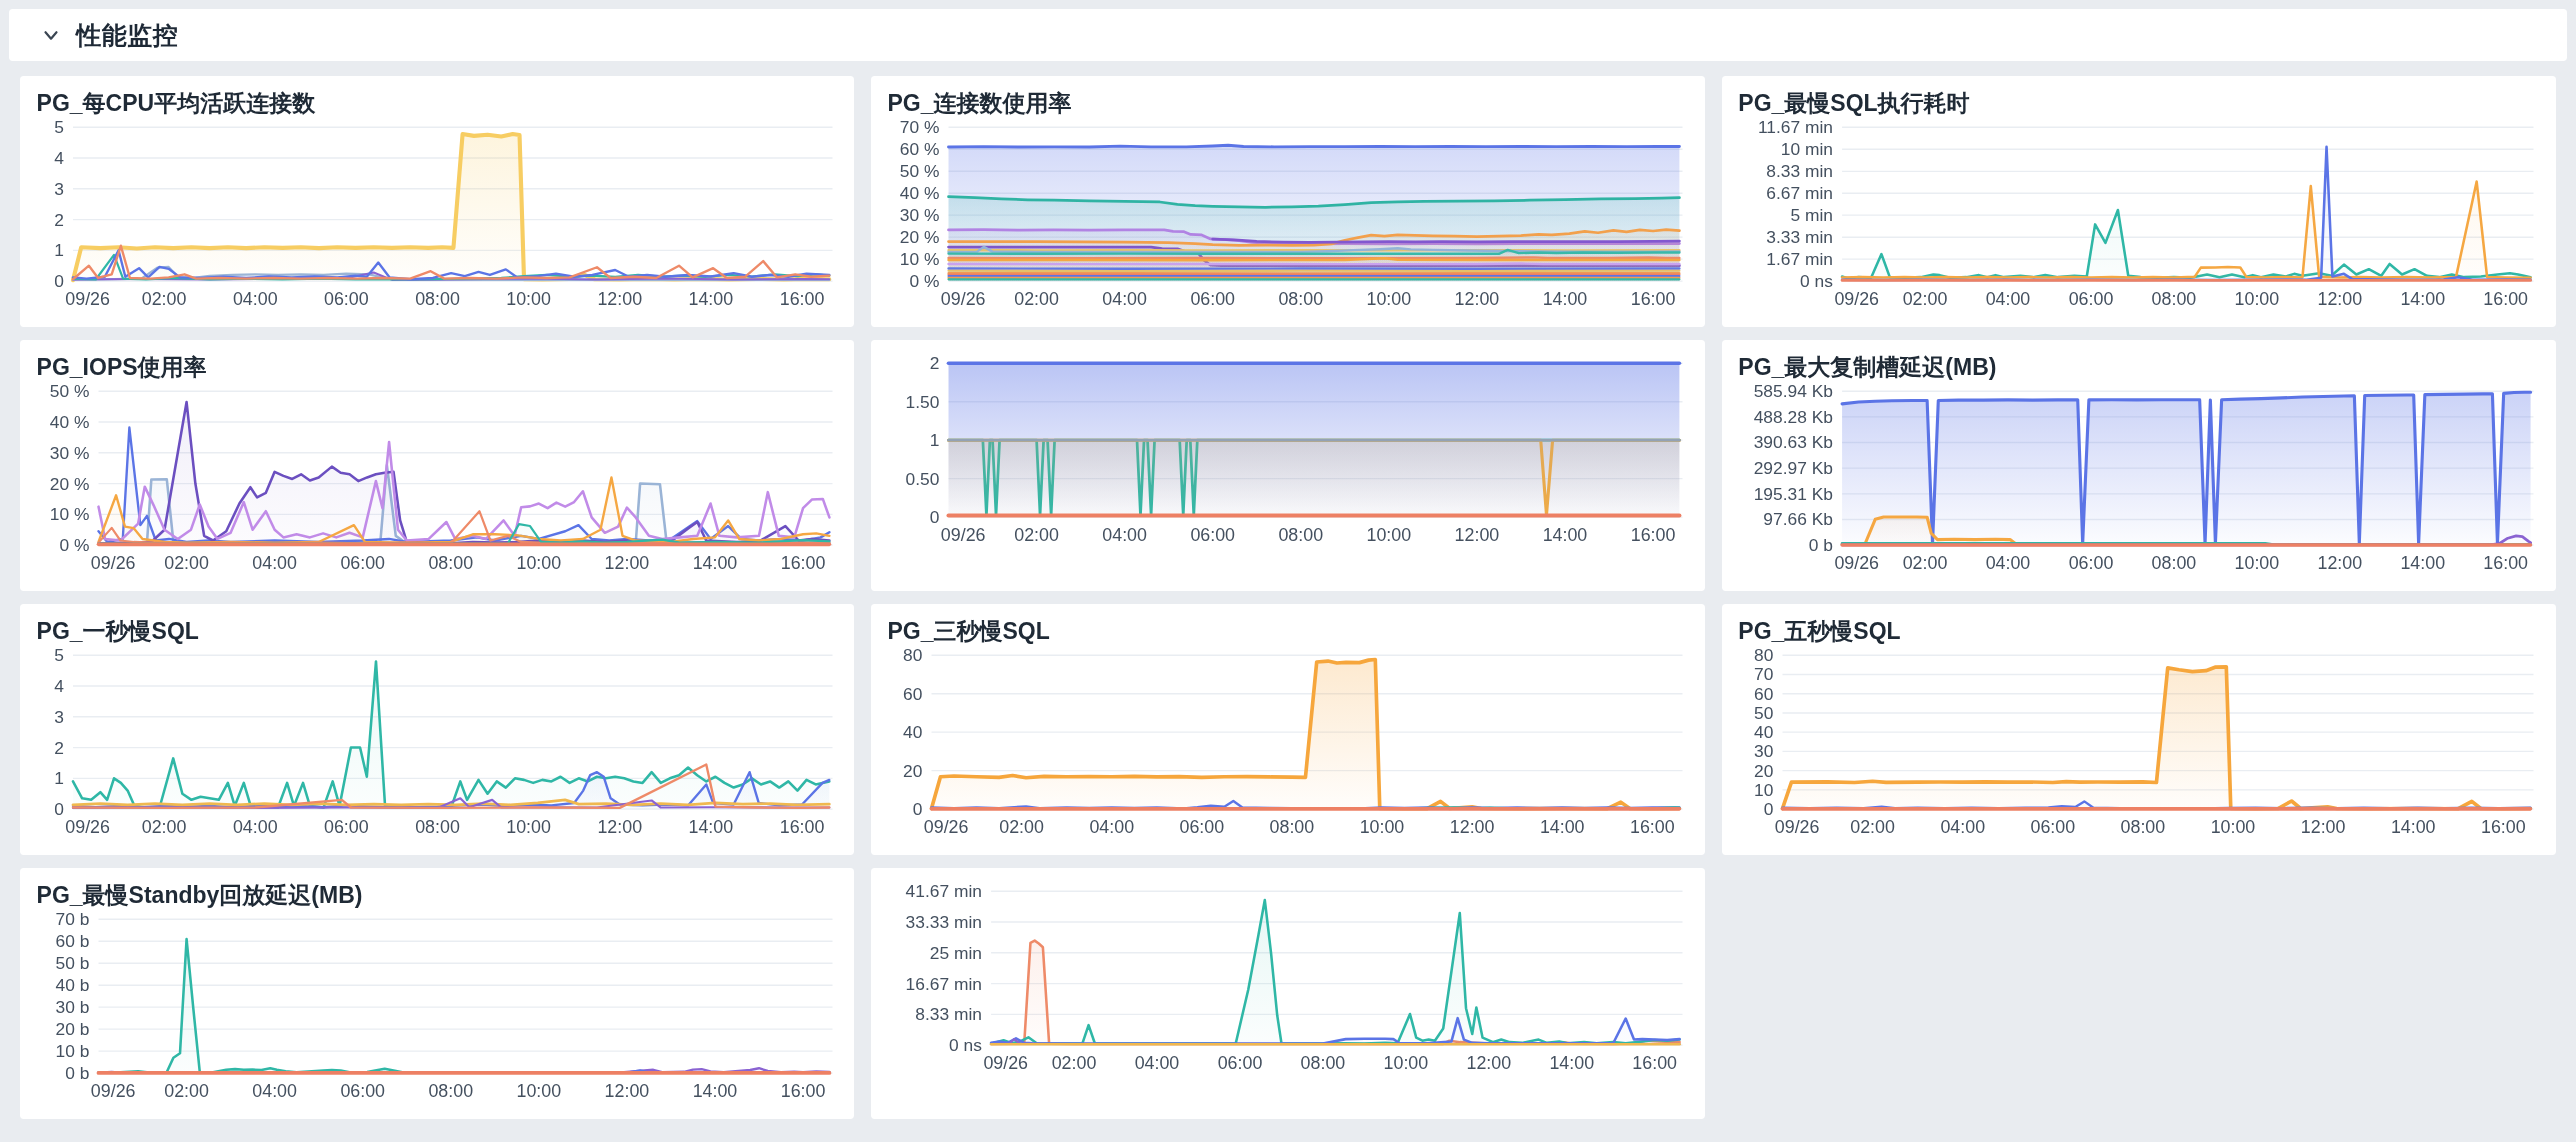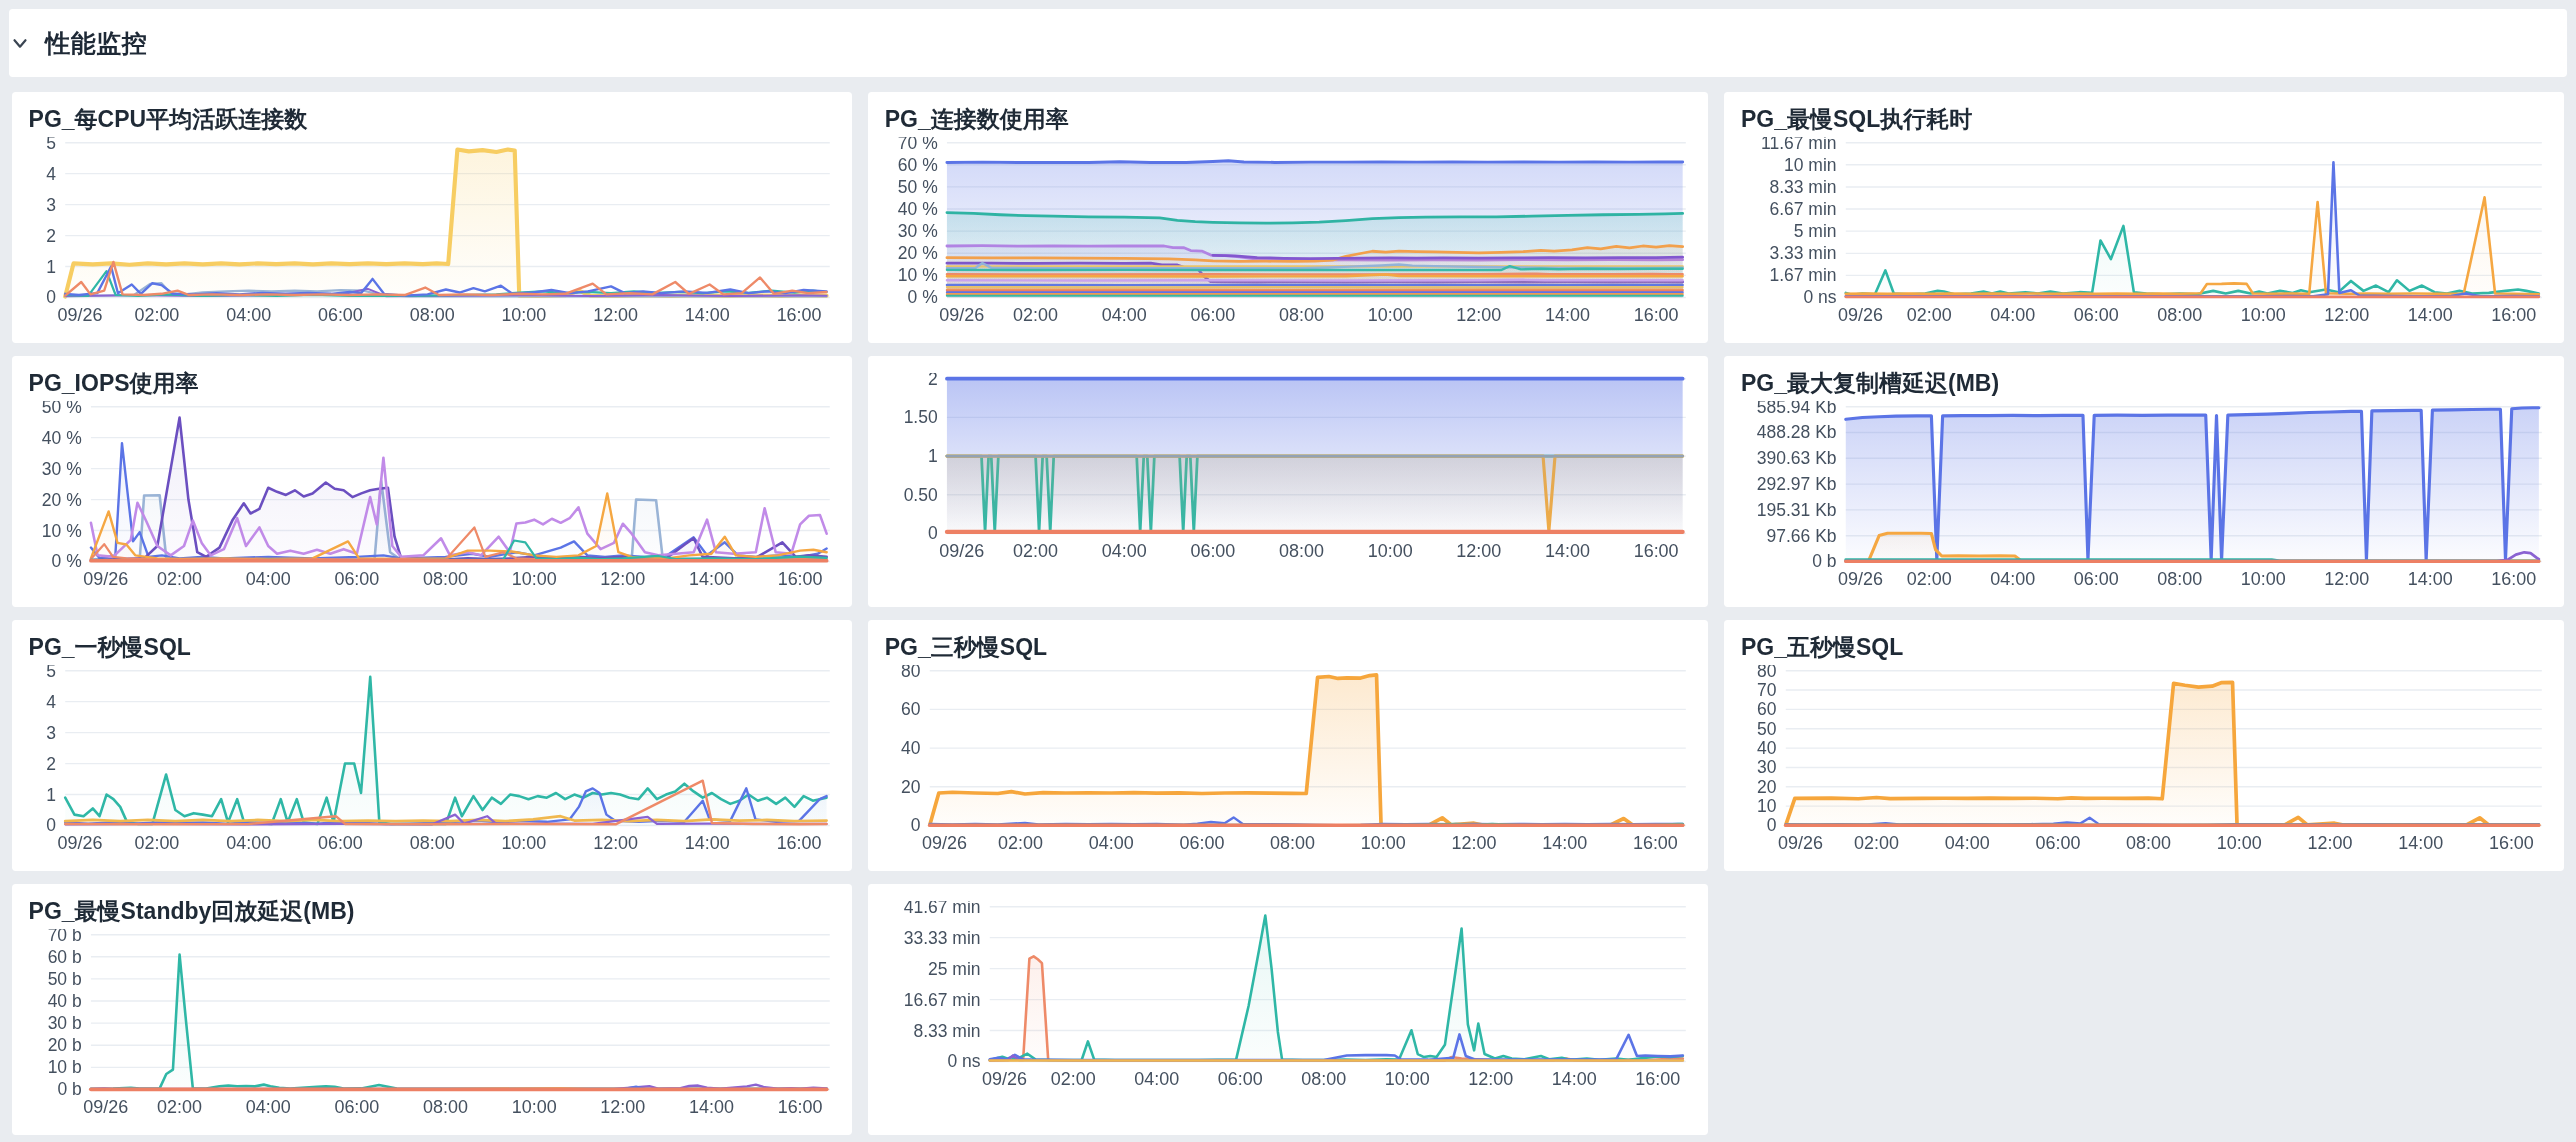--- a/index.html
+++ b/index.html
@@ -1,19 +1,19 @@
 <!DOCTYPE html>
 <html style="font-size:15px"><head>
 <meta charset="utf-8">
 <style>
   html,body{margin:0;padding:0;}
   body{width:2576px;height:1142px;background:#e9ecf0;font-family:"Liberation Sans",sans-serif;overflow:hidden;}
-  .header-card{margin:9.2px 9.2px 15px 9.2px;height:68px;background:#ffffff;border-radius:3.7px;display:flex;align-items:center;gap:14px;}
+  .header-card{margin:9.2px 9.2px 15px 9.2px;height:52px;background:#ffffff;border-radius:3.7px;display:flex;align-items:center;padding-left:31px;gap:14px;}
   .section-title{font-size:25px;font-weight:700;color:#1e2936;letter-spacing:0.5px;}
-  .grid{display:grid;grid-template-columns:repeat(3,1fr);grid-auto-rows:251px;gap:13px 16.6px;padding:0 12px;}
+  .grid{display:grid;grid-template-columns:repeat(3,1fr);grid-auto-rows:251px;gap:13px 16.6px;padding:0 20px;}
   .panel{background:#ffffff;border-radius:3.7px;box-sizing:border-box;padding:13px 13px 5.5px 16.6px;}
   .panel-title{font-size:23px;font-weight:700;color:#1f2a36;line-height:28px;}
   svg.chart{display:block;width:100%;height:192px;margin-top:3.7px;}
   svg text{font-family:"Liberation Sans",sans-serif;}
 </style>
 </head>
 <body>
 
 <header class="header-card">
   <span style="display:inline-flex;">

